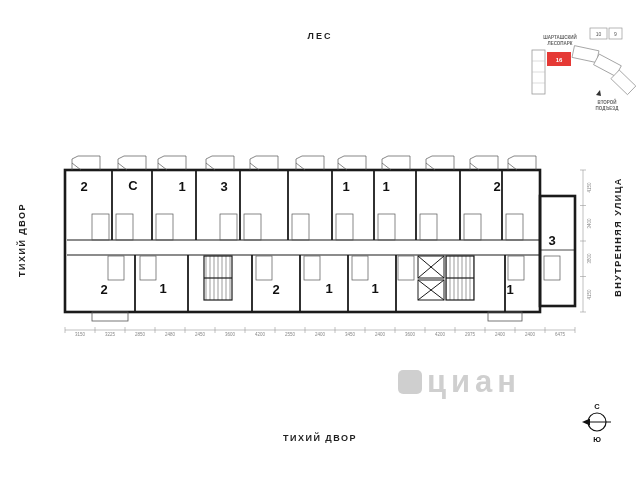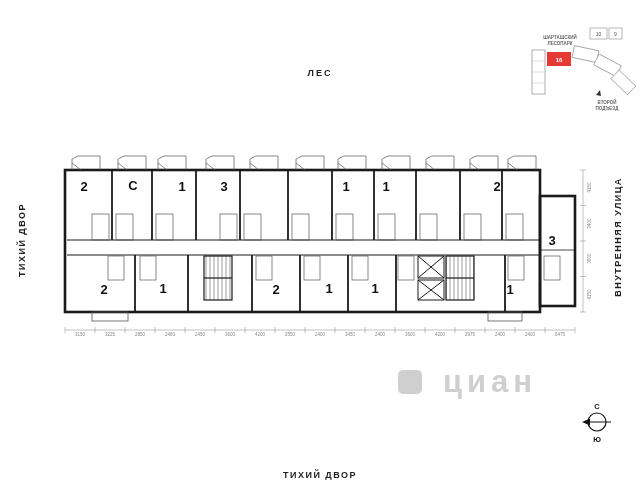--- a/index.html
+++ b/index.html
@@ -4,33 +4,33 @@
 <style>
   * { margin:0; padding:0; box-sizing:border-box; }
   html,body { width:640px; height:480px; }
   body { background:#fff; font-family:"Liberation Sans", sans-serif; overflow:hidden; }
   .stage { position:relative; width:640px; height:480px; background:#fff; }
   svg { position:absolute; left:0; top:0; }
 
   
   .edge-label { position:absolute; font-weight:bold; color:#1f1f1f; font-size:9px; letter-spacing:1.5px; white-space:nowrap; }
   .edge-label.vert { transform:translate(-50%,-50%) rotate(-90deg); }
-  .edge-label.horiz { transform:translate(-50%,0);margin-top:37px; }
+  .edge-label.horiz { transform:translate(-50%,0); }
 
   
   .unit { position:absolute; transform:translate(-50%,-50%); font-weight:bold; font-size:13px; color:#101010; line-height:1; }
 
   
   .dims-row { position:absolute; left:65px; top:332px; width:510px; display:flex; }
   .dim { flex:1; text-align:center; font-size:4.5px; color:#888; line-height:1.2; }
   .dims-col { position:absolute; left:585px; top:170px; height:142px; width:9px; display:flex; flex-direction:column; }
   .rdim { flex:1; display:flex; align-items:center; justify-content:center; font-size:4.5px; color:#888; writing-mode:vertical-rl; transform:rotate(180deg); }
 
   
-  .watermark { position:absolute; left:398px; top:366px; display:flex; align-items:center; gap:21px; opacity:.42; }
+  .watermark { position:absolute; left:398px; top:366px; display:flex; align-items:center; gap:5px; opacity:.42; }
   .wm-box { width:24px; height:24px; background:#8f8f8f; border-radius:5px; }
   .wm-text { font-size:31px; font-weight:bold; color:#8f8f8f; letter-spacing:5px; line-height:1; }
 
   
   .wall { stroke:#1a1a1a; stroke-width:1.8; }
   .thin { stroke:#555; stroke-width:0.7; fill:none; }
   .dimline { stroke:#999; stroke-width:0.6; }
   .tiny  { font-size:4.5px; font-weight:bold; fill:#666; }
   .tiny2 { font-size:5px; fill:#555; }
 </style>

